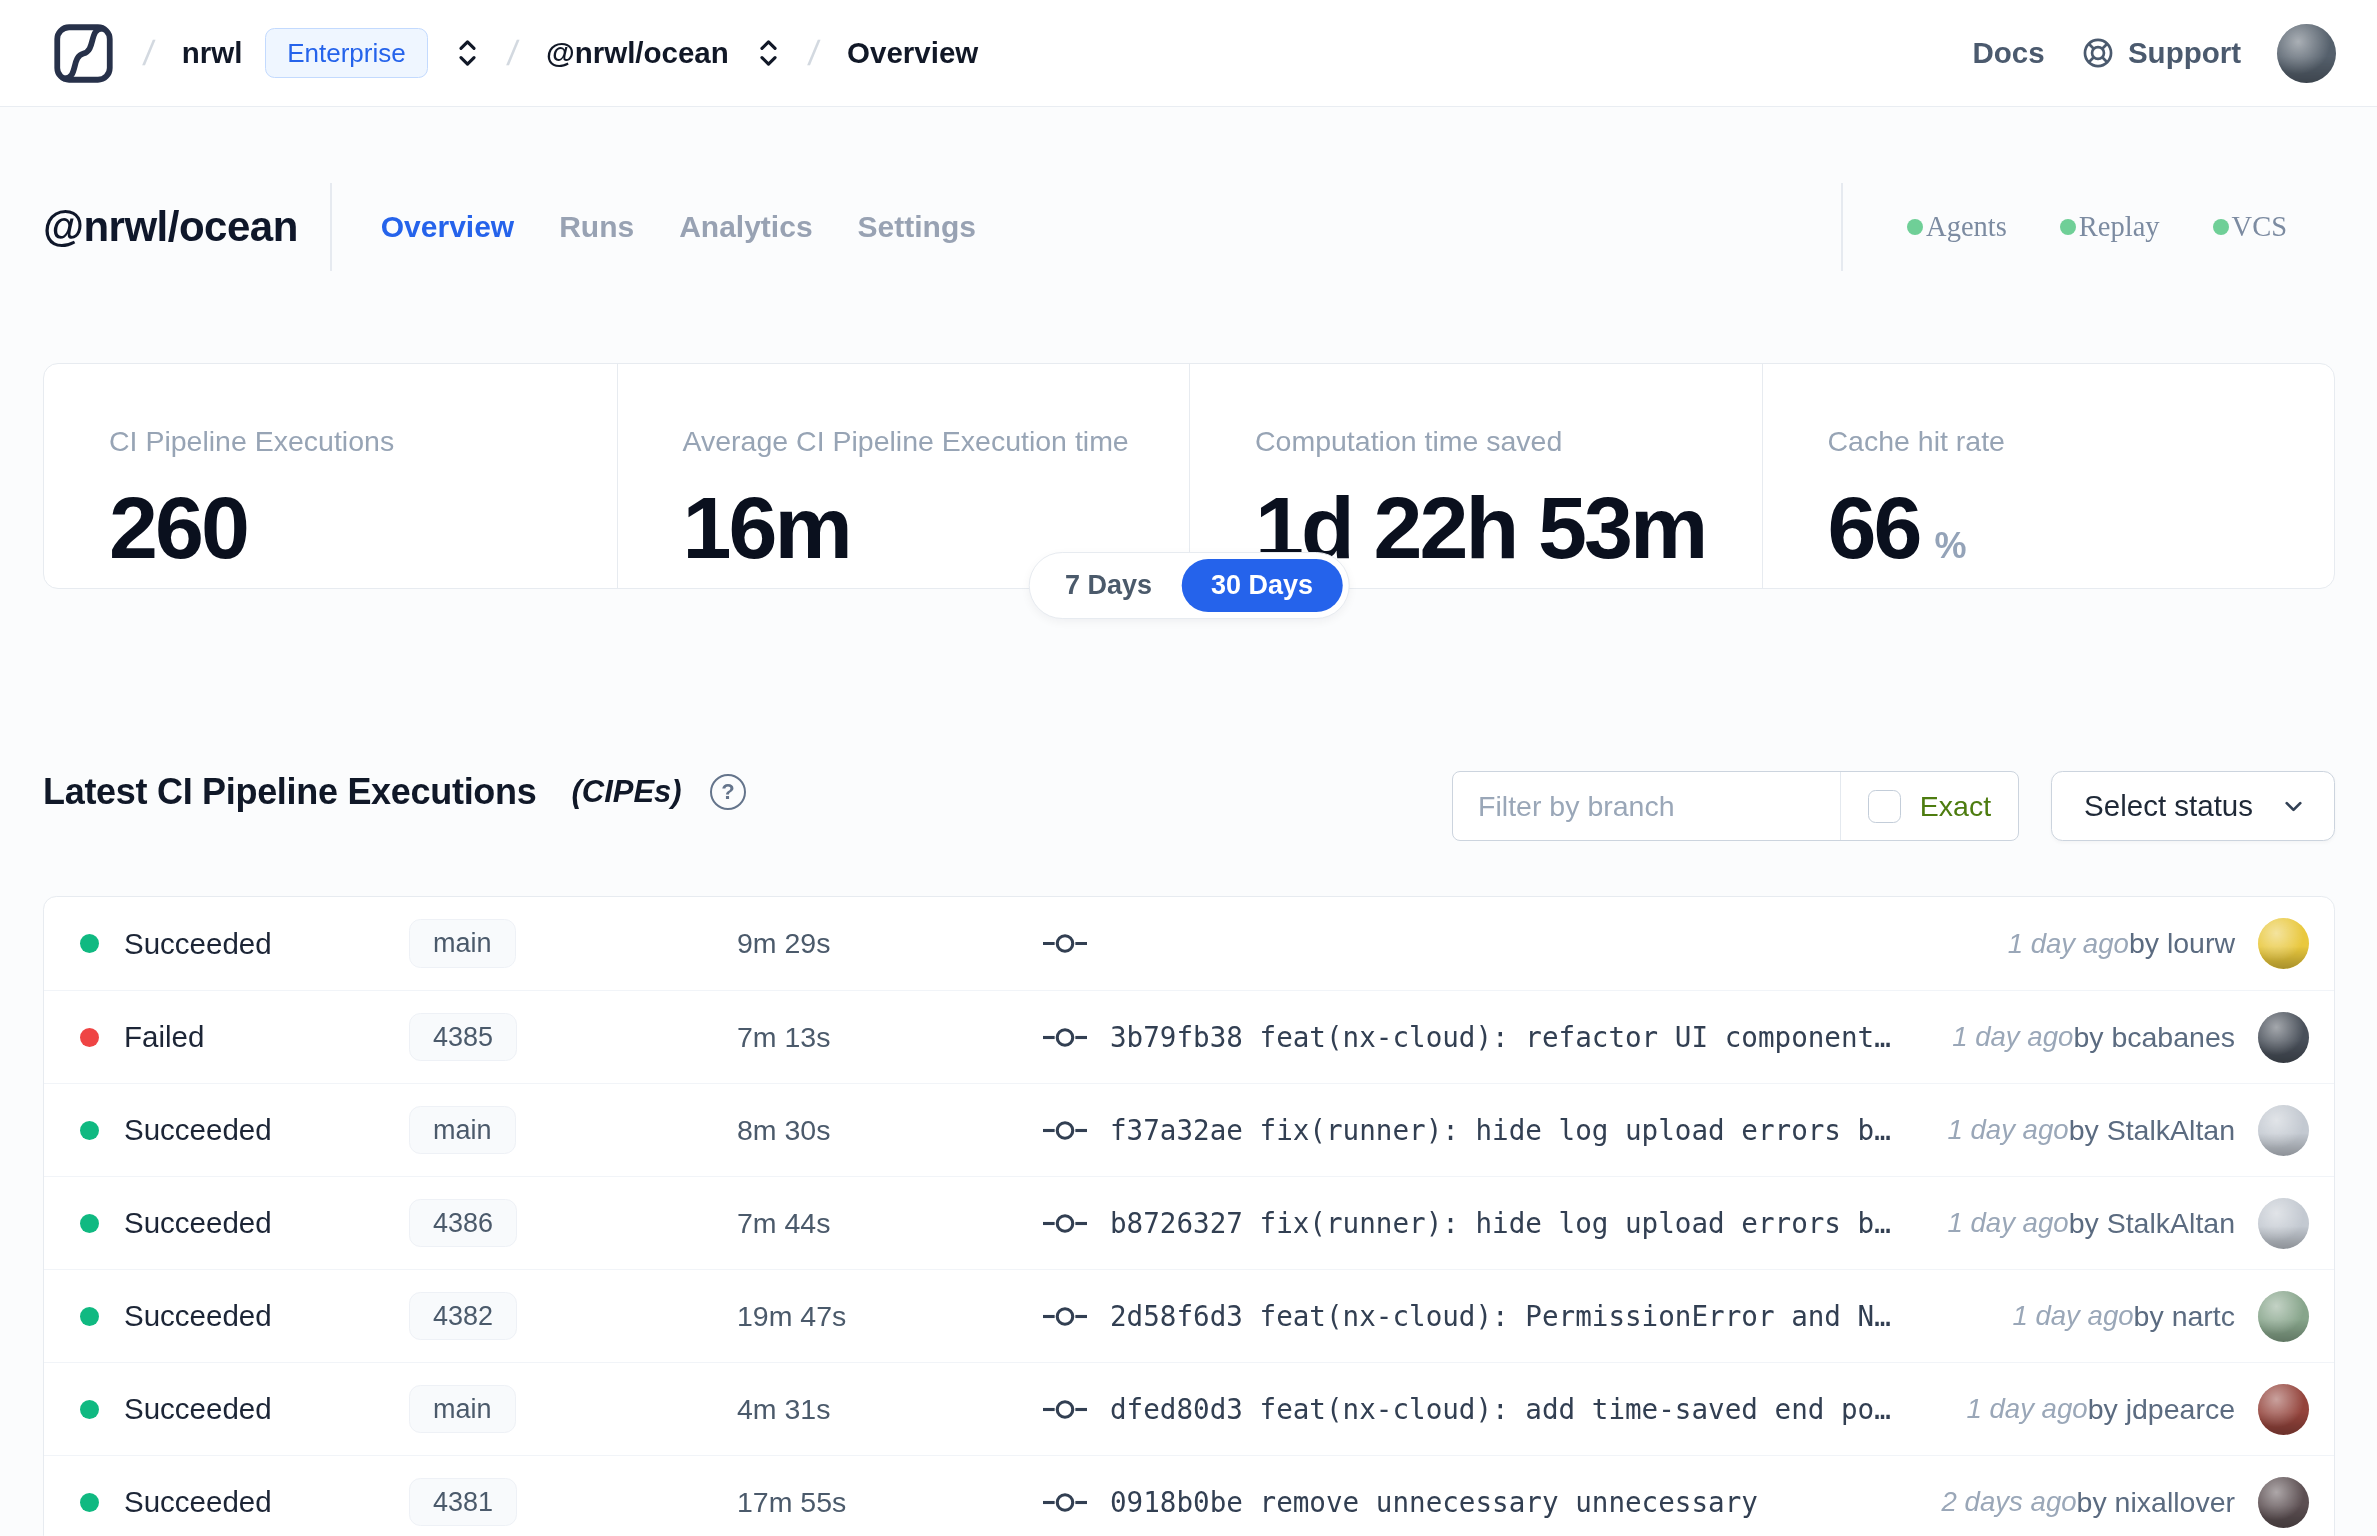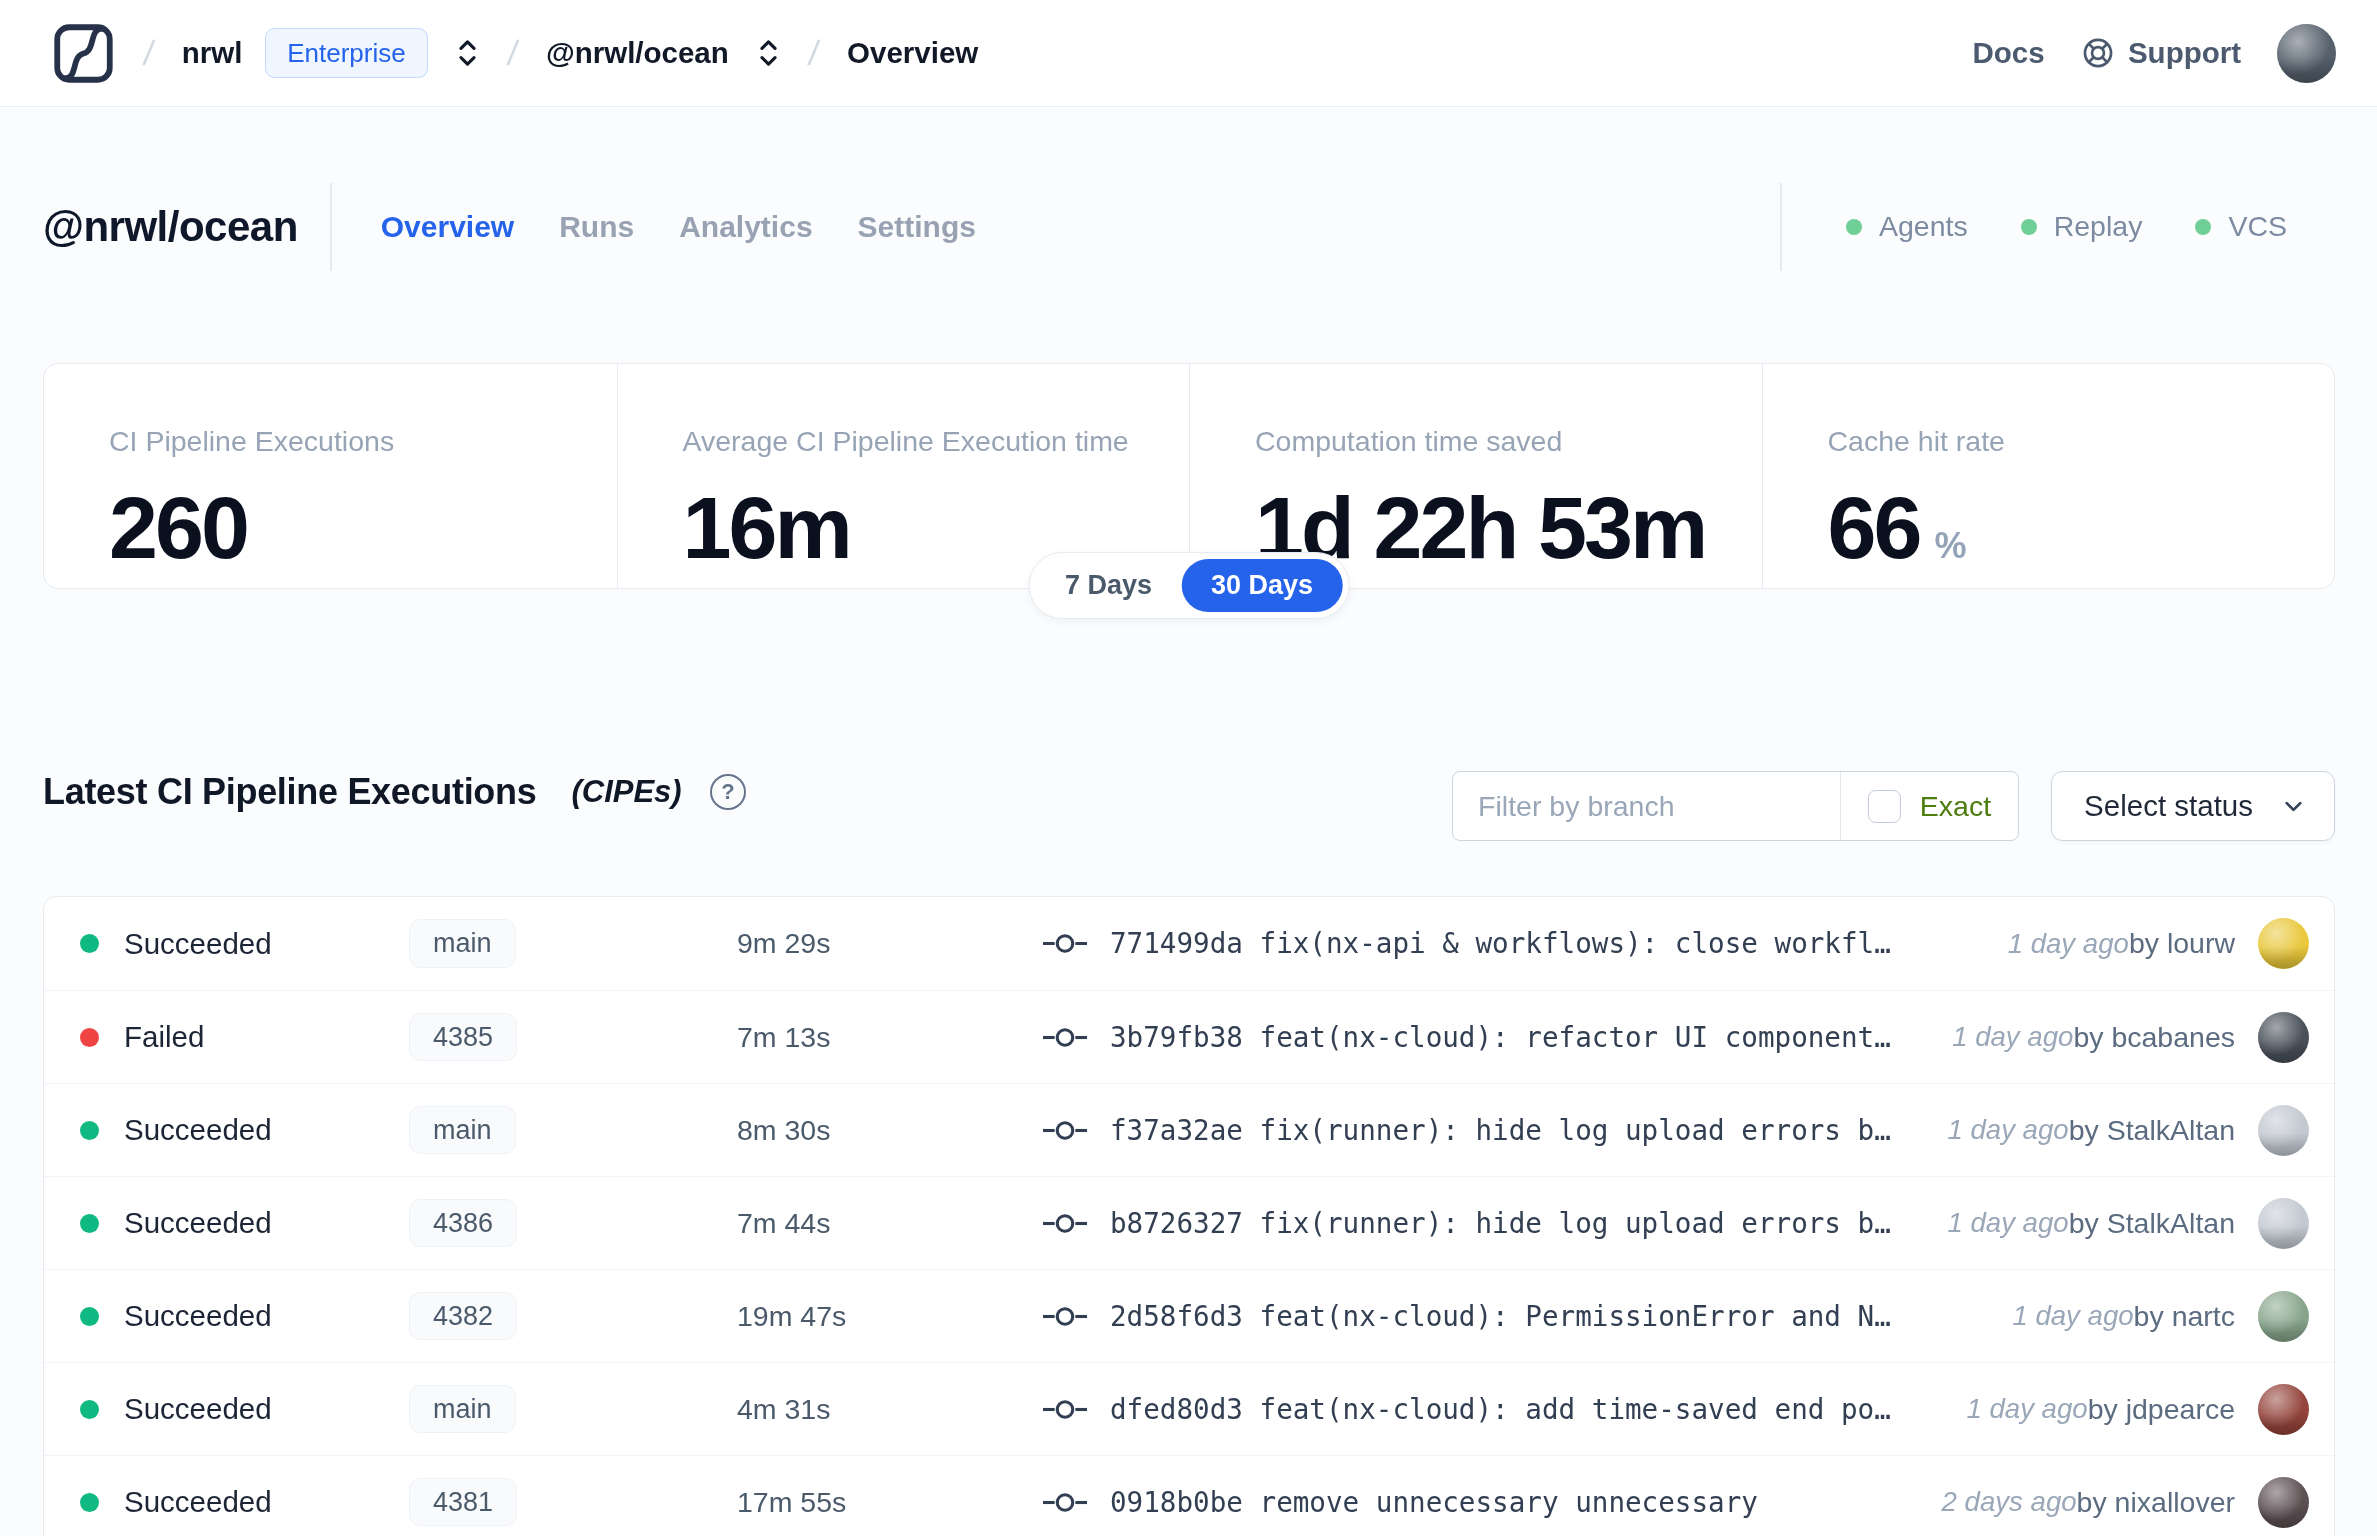--- a/index.html
+++ b/index.html
@@ -36,21 +36,21 @@
   .content { padding:0 43px; }
 
   .ws-header { margin-top:74px; display:flex; align-items:center; height:91px; }
   .ws-title { font-size:42px; font-weight:700; color:#0f172a; letter-spacing:-0.5px; }
   .ws-divider { width:1.9px; height:88px; background:#e6eaf0; margin:0 49px 0 32px; }
   .tabs { display:flex; align-items:center; gap:45px; }
   .tab { font-size:30px; font-weight:600; color:#98a2b3; cursor:pointer; }
   .tab.active { color:#2563eb; }
   .features { margin-left:auto; display:flex; align-items:center; gap:53px; margin-right:48px; }
   .feat-divider { width:1.9px; height:88px; background:#e6eaf0; margin-right:11.4px; }
-  .feature { display:flex; align-items:center; gap:17px; font-size:28.5px; color:#7c8ba1; }
+  .feature { display:flex; align-items:center; gap:3px; font-size:28.5px; color:#7c8ba1;font-family:Liberation Serif, serif; }
   .feat-dot { width:16px; height:16px; border-radius:50%; }
 
   
   .stats-wrap { position:relative; margin-top:91px; }
   .stat-cards {
     display:grid; grid-template-columns:repeat(4,1fr); height:226px;
     background:#fff; border:1.9px solid #e7ebf0; border-radius:15px;
   }
   .stat-card { padding:61px 19px 0 65px; border-left:1.9px solid #e7ebf0; }
   .stat-card:first-child { border-left:none; }
@@ -264,21 +264,20 @@
         <span class="dot" style="background: rgb(16, 185, 129);"></span>
         <span class="status">Succeeded</span>
         <span class="badge-cell"><span class="badge">main</span></span>
         <span class="duration">9m 29s</span>
         <span class="commit">
           <svg width="44" height="27" viewBox="0 0 34 20" fill="none" stroke="#323f52" stroke-width="2.4">
             <line x1="0" y1="10" x2="9" y2="10"></line>
               <circle cx="17" cy="10" r="6"></circle>
               <line x1="25" y1="10" x2="34" y2="10"></line>
           </svg>
-          <span class="commit-text">771499da fix(nx-api &amp; workflows): close workfl…</span>
         </span>
         <span class="meta">
           <span class="time-ago">1 day ago</span>
           <span class="author">by lourw</span>
         </span>
         <span class="avatar avatar-sm" style="background: rgb(233, 200, 61);"></span>
       </div>
 
       <div class="row">
         <span class="dot" style="background: rgb(239, 68, 68);"></span>

